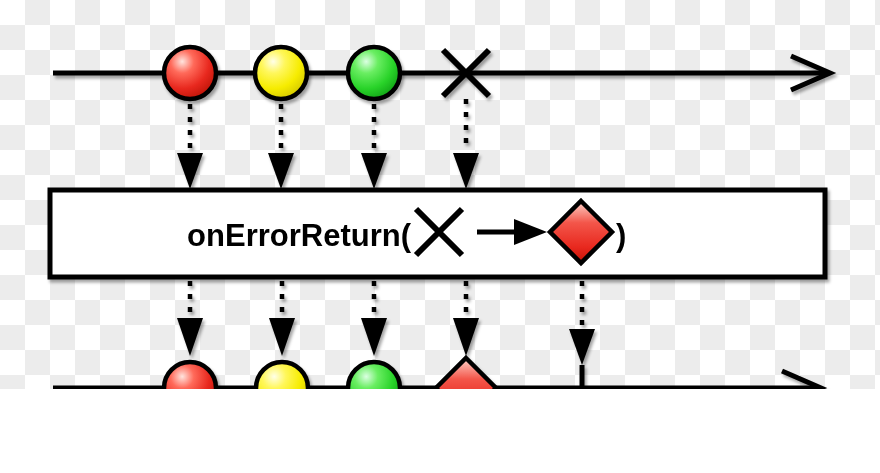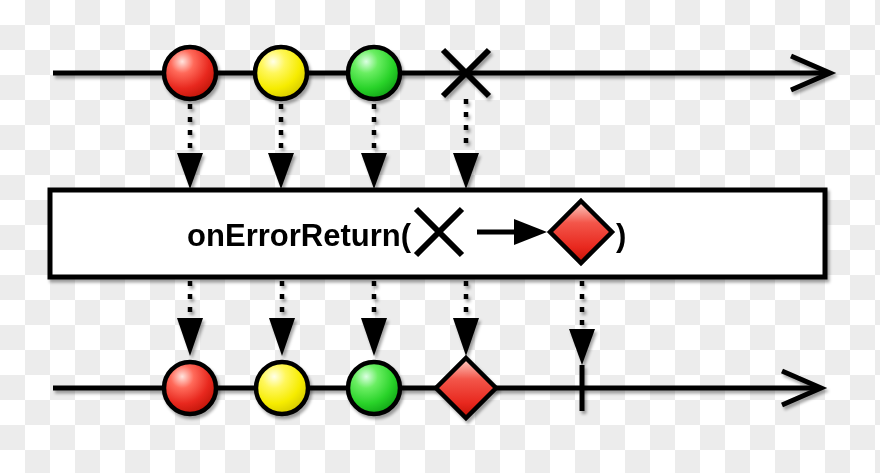--- a/index.html
+++ b/index.html
@@ -4,21 +4,21 @@
 <style>
   html, body {
     margin: 0;
     padding: 0;
     font-family: "Liberation Sans", sans-serif;
     background: #ffffff;
   }
   .stage {
     position: relative;
     width: 880px;
-    height: 473px;
+    height: 389px;
     overflow: hidden;
     
     background-color: #ffffff;
     background-image: conic-gradient(#ececec 0 25%, #ffffff 0 50%, #ececec 0 75%, #ffffff 0);
     background-size: 50px 50px;
     text-align: right;
   }
   svg { display: block; }
   .sh { filter: drop-shadow(2px 3px 1.5px rgba(0,0,0,0.35)); }
   .op-text {

